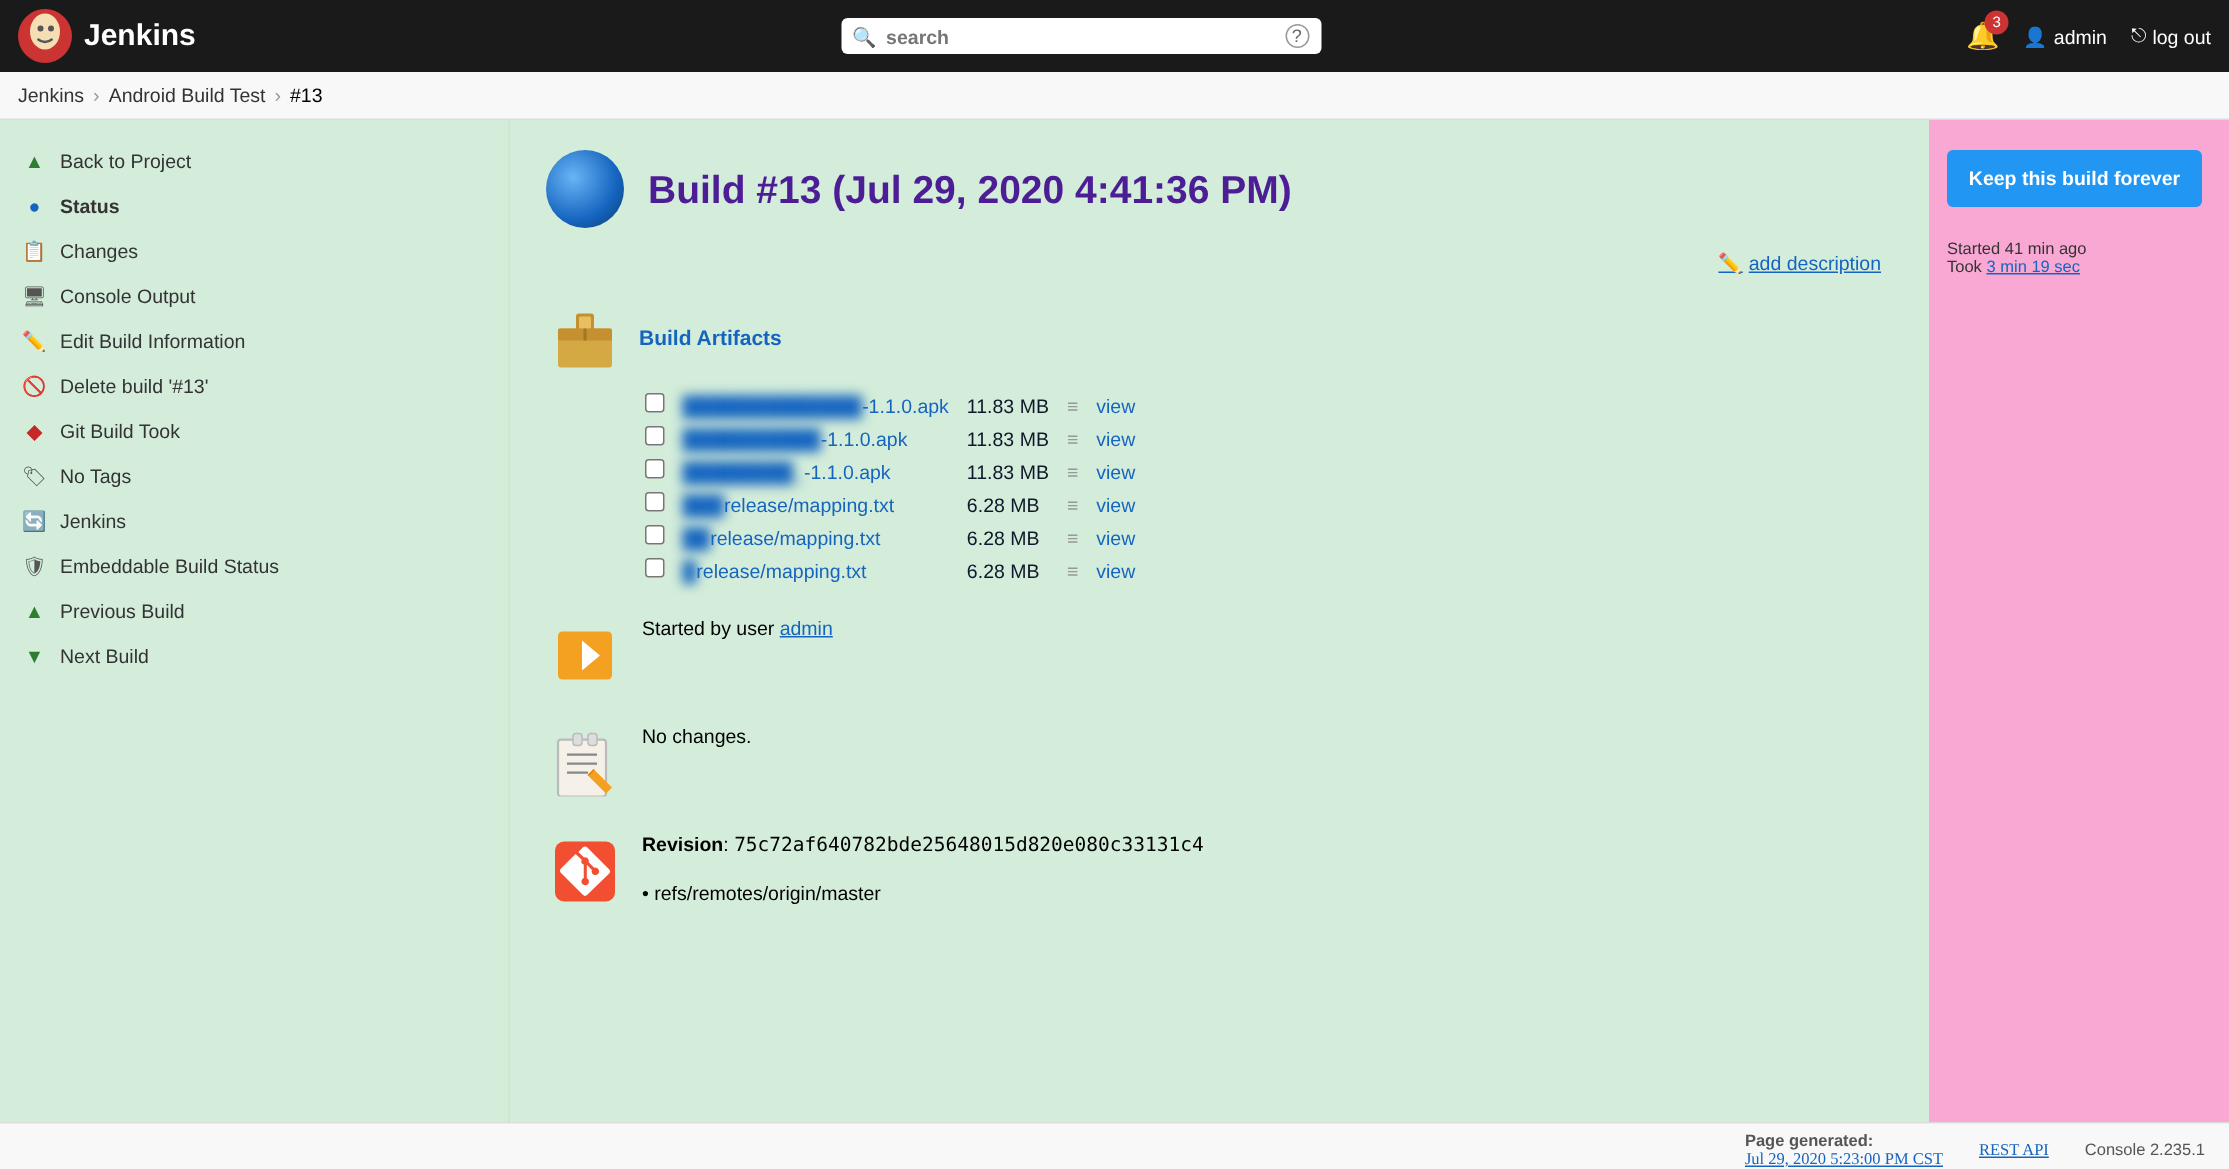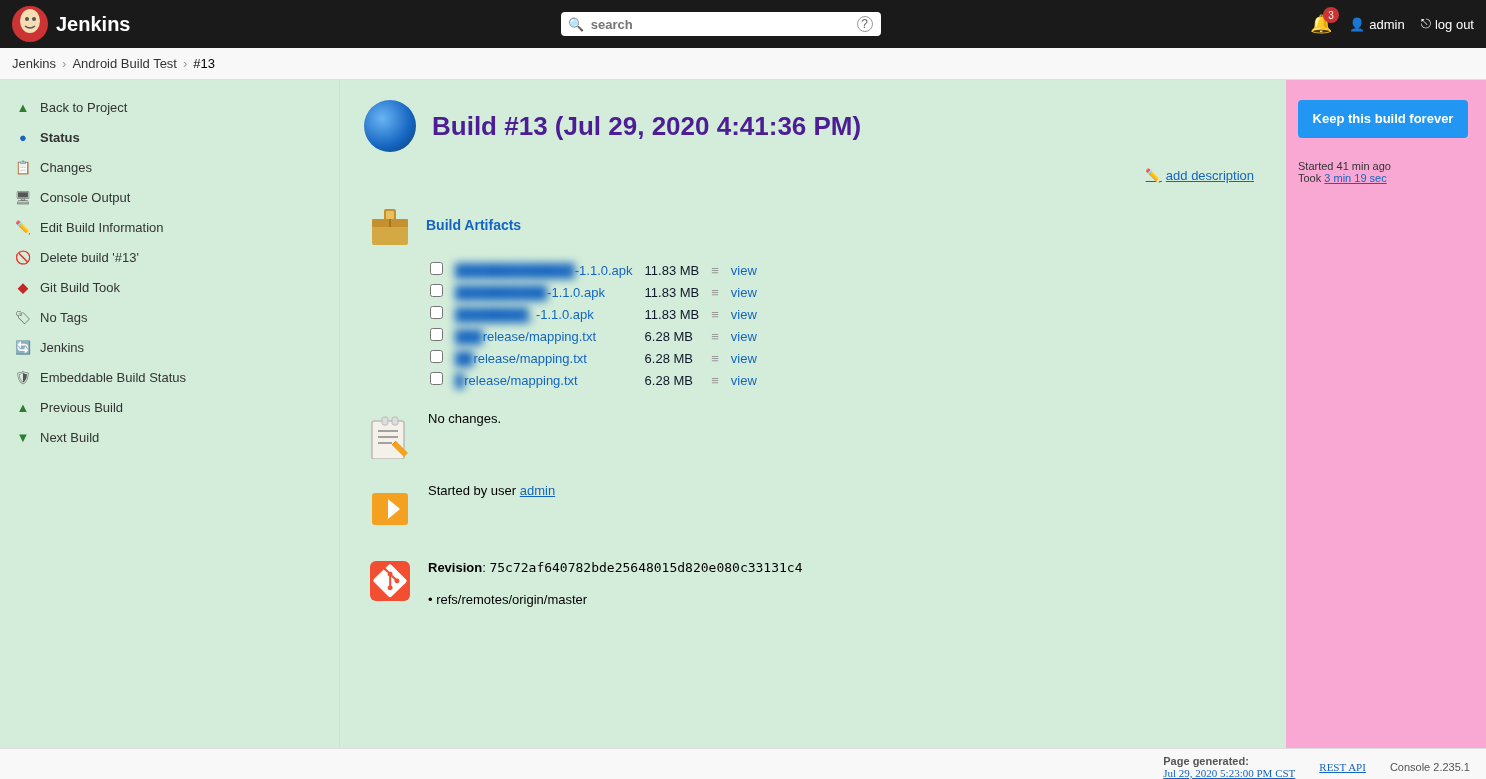--- a/index.html
+++ b/index.html
@@ -266,21 +266,21 @@
       display: flex;
       align-items: flex-start;
       gap: 12px;
       margin-top: 20px;
     }
 
     
     #git-section {
       margin-top: 20px;
       display: flex;
-      align-items: flex-end;
+      align-items: flex-start;
       gap: 12px;
     }
 
     
     #footer {
       background: #f8f8f8;
       border-top: 1px solid #ddd;
       padding: 6px 16px;
       font-size: 11px;
       color: #555;
@@ -471,49 +471,49 @@
                 <td><input type="checkbox" style=""></td>
                 <td><a href="#" class="artifact-link"><span style="filter:blur(4px); user-select:none;">█</span>release/mapping.txt</a></td>
                 <td class="artifact-size">6.28 MB</td>
                 <td class="artifact-sep">≡</td>
                 <td><a href="#" class="artifact-link">view</a></td>
               </tr>
             </tbody>
         </table>
       </div>
 
+      <div id="started-section">
+        <div style="width:52px; height:52px; flex-shrink:0; display:flex; align-items:center; justify-content:center;">
+          <svg width="44" height="44" viewBox="0 0 44 44">
+            <rect x="4" y="6" width="36" height="32" rx="3" fill="#f4a020"></rect>
+            <polygon points="20,12 32,22 20,32" fill="white"></polygon>
+          </svg>
+        </div>
+        <div>
+          <span>Started by user</span>
+          <a href="#" style="color:#1565c0;"> <span>admin</span></a>
+        </div>
+      </div>
+
       <div id="changes-section">
         <div style="width:52px; height:52px; flex-shrink:0; display:flex; align-items:center; justify-content:center;">
           <svg width="44" height="44" viewBox="0 0 44 44">
             <rect x="4" y="6" width="32" height="38" rx="2" fill="#f5f0e8" stroke="#bbb" stroke-width="1.5"></rect>
             <line x1="10" y1="16" x2="30" y2="16" stroke="#888" stroke-width="1.5"></line>
             <line x1="10" y1="22" x2="30" y2="22" stroke="#888" stroke-width="1.5"></line>
             <line x1="10" y1="28" x2="24" y2="28" stroke="#888" stroke-width="1.5"></line>
             <rect x="14" y="2" width="6" height="8" rx="2" fill="#ddd" stroke="#bbb" stroke-width="1"></rect>
             <rect x="24" y="2" width="6" height="8" rx="2" fill="#ddd" stroke="#bbb" stroke-width="1"></rect>
             <path d="M24 30 L36 42 L40 38 L28 26 Z" fill="#f4a020"></path>
             <line x1="24" y1="30" x2="28" y2="26" stroke="#e08000" stroke-width="1"></line>
           </svg>
         </div>
         <span>No changes.</span>
       </div>
 
-      <div id="started-section">
-        <div style="width:52px; height:52px; flex-shrink:0; display:flex; align-items:center; justify-content:center;">
-          <svg width="44" height="44" viewBox="0 0 44 44">
-            <rect x="4" y="6" width="36" height="32" rx="3" fill="#f4a020"></rect>
-            <polygon points="20,12 32,22 20,32" fill="white"></polygon>
-          </svg>
-        </div>
-        <div>
-          <span>Started by user</span>
-          <a href="#" style="color:#1565c0;"> <span>admin</span></a>
-        </div>
-      </div>
-
       <div id="git-section">
         <div style="width:52px; height:52px; flex-shrink:0; display:flex; align-items:center; justify-content:center;">
           <svg width="44" height="44" viewBox="0 0 44 44">
             <rect x="2" y="2" width="40" height="40" rx="6" fill="#f14e32"></rect>
             <path d="M38 20.5L23.5 6a2.1 2.1 0 0 0-2.97 0l-2.96 2.96 3.75 3.75a2.5 2.5 0 0 1 3.16 3.18l3.62 3.62a2.5 2.5 0 1 1-1.5 1.42l-3.38-3.38v8.9a2.5 2.5 0 1 1-2.05-.07v-9a2.5 2.5 0 0 1-1.36-3.28L15.7 10.4 6 20.08a2.1 2.1 0 0 0 0 2.97l14.53 14.53a2.1 2.1 0 0 0 2.97 0L38 23.47a2.1 2.1 0 0 0 0-2.97z" fill="white"></path>
           </svg>
         </div>
         <div>
           <div>
             <strong>Revision</strong>: 

